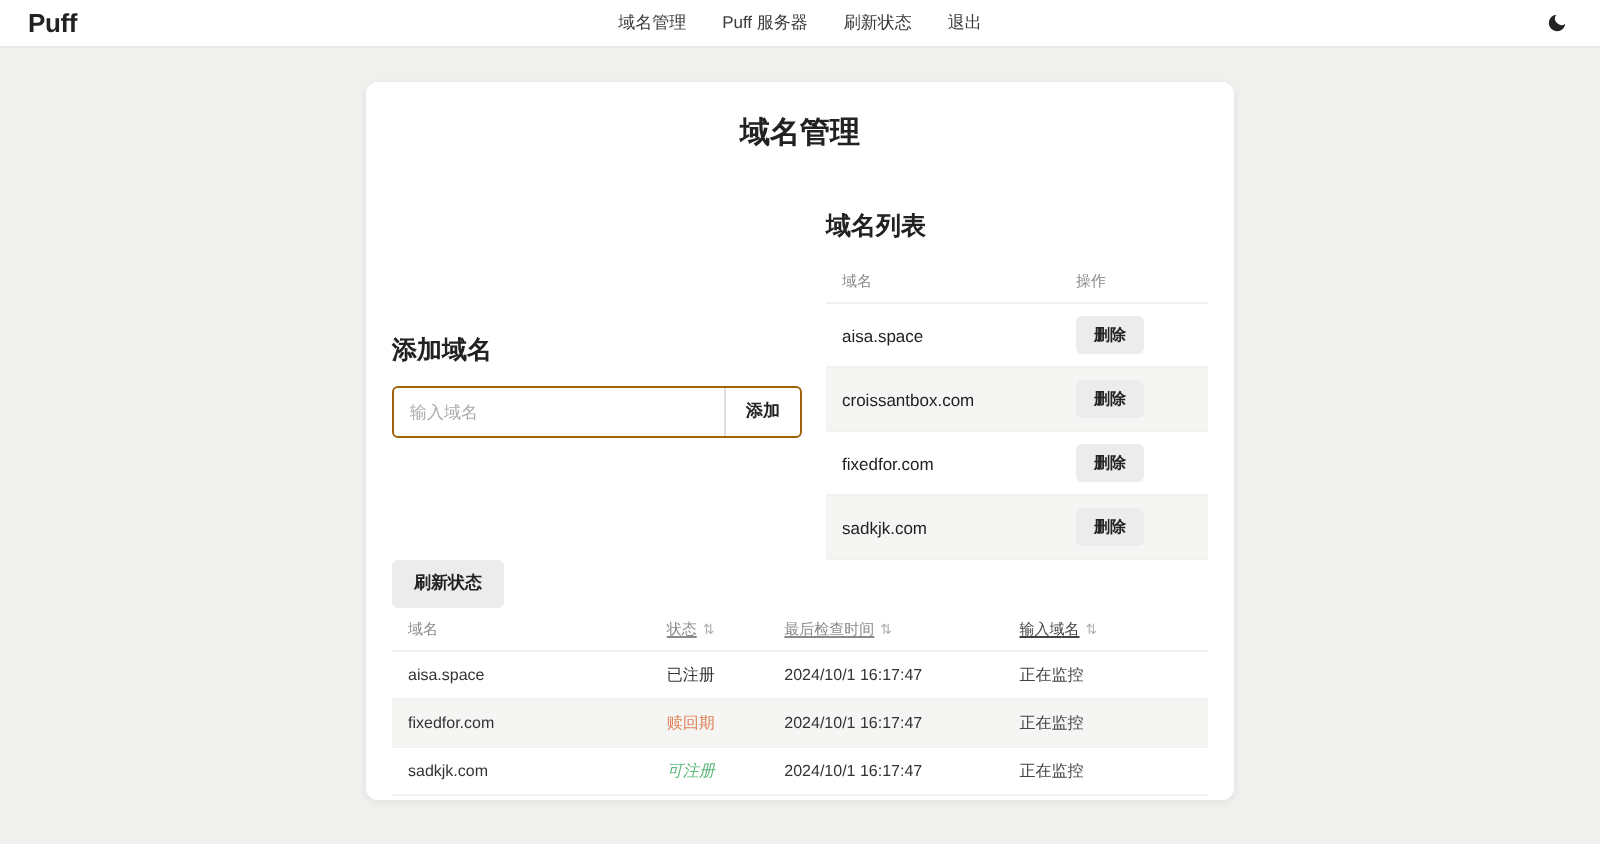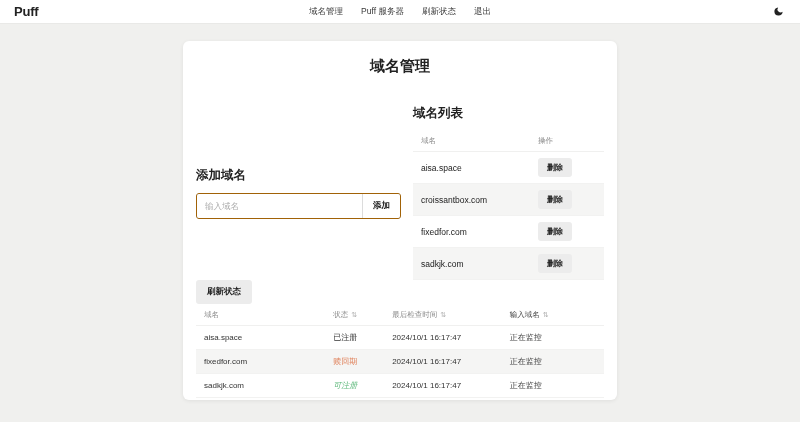--- a/index.html
+++ b/index.html
@@ -109,21 +109,21 @@
     cursor: pointer; font-family: inherit;
     margin-bottom: 1px;
     display: inline-block;
   }
   .st-header {
     display: flex; align-items: center;
     padding: 5px 8px;
     font-size: 7.5px; color: #8a8a8a;
     border-bottom: 1px solid #f0f0ef;
   }
-  .st-header em { font-style: normal; }
+  .st-header em { font-style: normal; text-decoration: underline; }
   .sort { font-style: normal; font-size: 7px; color: #b0b0b0; margin-left: 3px; }
   .st-row {
     display: flex; align-items: center;
     padding: 6px 8px;
     font-size: 8px; color: #333;
     border-bottom: 1px solid #f2f2f1;
     min-height: 21px;
   }
   .st-rows div.st-row:nth-of-type(even) { background: #f5f5f4; }
   .c-domain { width: 33%; }

